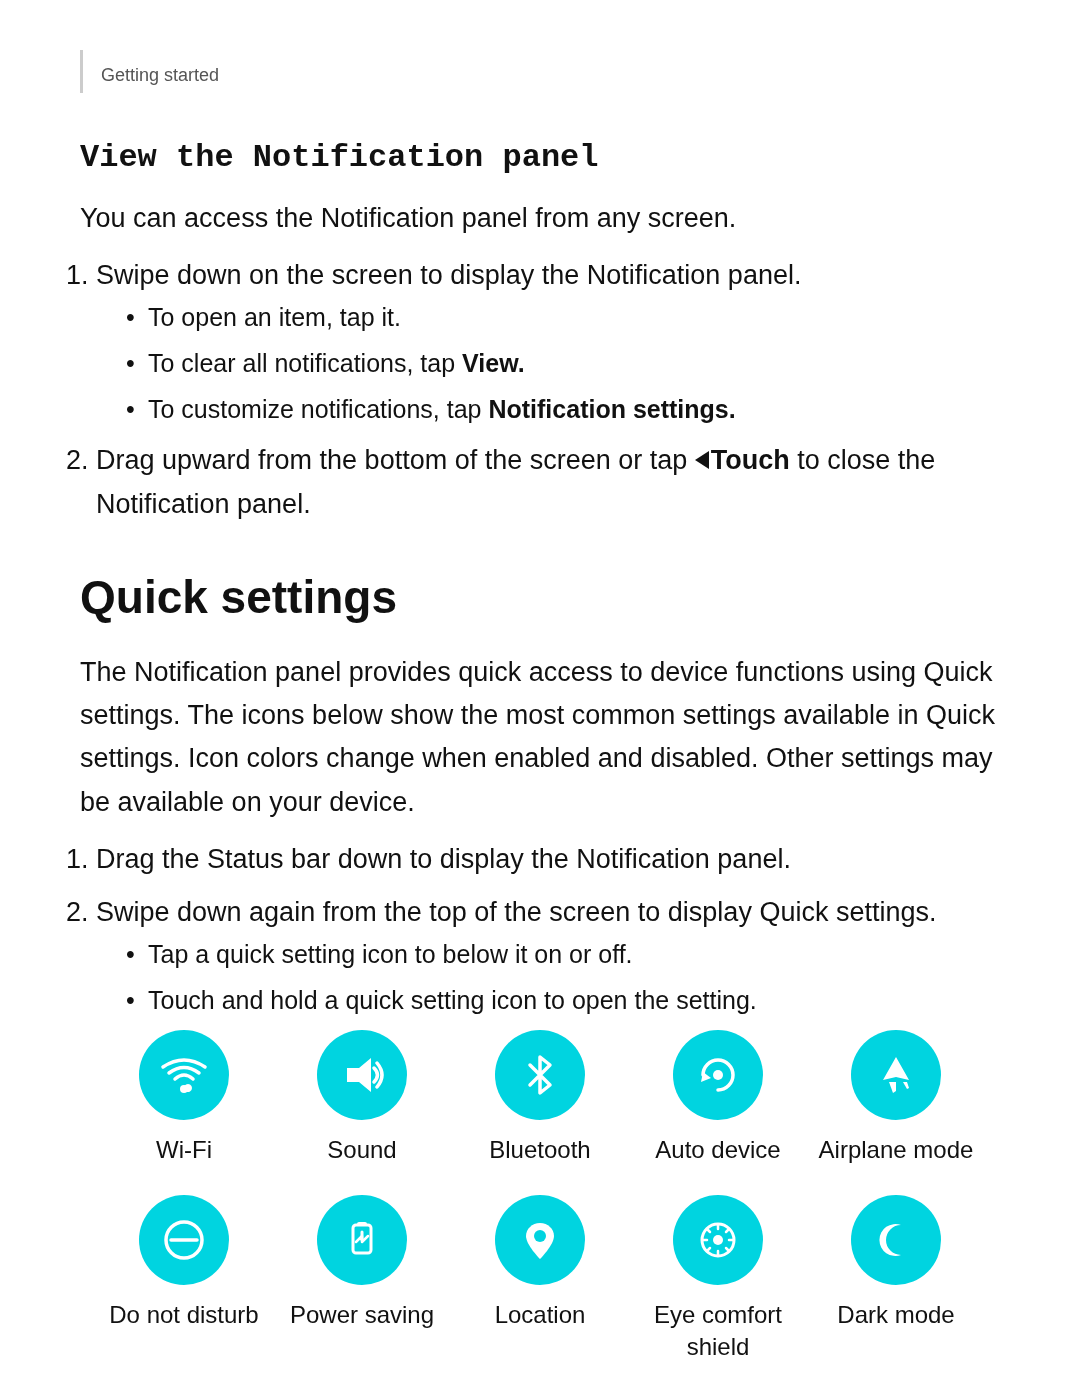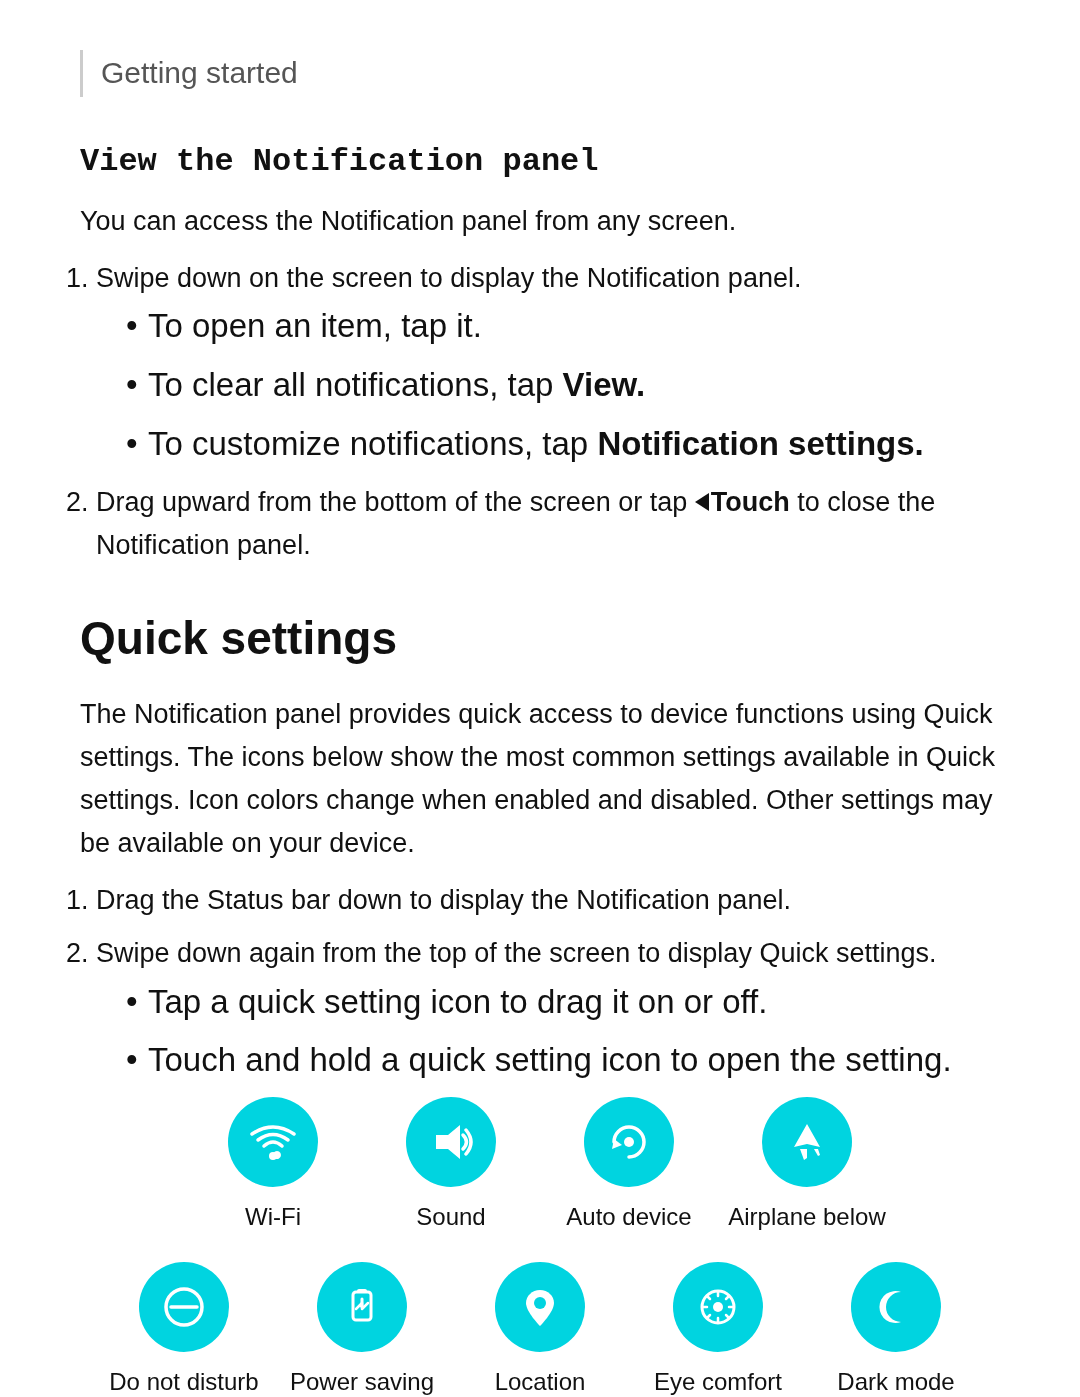--- a/index.html
+++ b/index.html
@@ -14,21 +14,21 @@
       line-height: 1.55;
     }
     .page-header {
       border-left: 3px solid #cccccc;
       padding-left: 18px;
       margin-bottom: 40px;
       margin-top: 10px;
     }
     .page-header-text {
       font-family: Arial, sans-serif;
-      font-size: 30px;
+      font-size: 18px;
       color: #555555;
       font-weight: normal;
     }
     .section-title {
       font-family: Liberation Mono, monospace;
       font-size: 32px;
       font-weight: bold;
       margin-bottom: 14px;
       margin-top: 30px;
     }
@@ -56,21 +56,21 @@
       margin-bottom: 10px;
       line-height: 1.6;
     }
     .bullet-list {
       margin-left: 30px;
       margin-bottom: 6px;
       list-style: none;
     }
     .bullet-list li {
       font-family: Arial, sans-serif;
-      font-size: 33px;
+      font-size: 25px;
       margin-bottom: 6px;
       line-height: 1.6;
       position: relative;
       padding-left: 22px;
     }
     .bullet-list li::before {
       content: '•';
       position: absolute;
       left: 0;
       color: #111;
@@ -146,21 +146,21 @@
 </div>
 
 <div>
   <div class="main-title">Quick settings</div>
   <p class="body-text">The Notification panel provides quick access to device functions using Quick settings. The icons below show the most common settings available in Quick settings. Icon colors change when enabled and disabled. Other settings may be available on your device.</p>
   <ol class="ordered-list">
     <li>Drag the Status bar down to display the Notification panel.</li>
     <li>
       Swipe down again from the top of the screen to display Quick settings.
       <ul class="bullet-list">
-        <li>Tap a quick setting icon to drag it on or off.</li>
+        <li>Tap a quick setting icon to below it on or off.</li>
         <li>Touch and hold a quick setting icon to open the setting.</li>
       </ul>
     </li>
   </ol>
 
   <div class="icons-row">
 
     <div class="icon-item">
       <div class="icon-circle">
         <svg width="50" height="50" viewBox="0 0 50 50">
@@ -178,41 +178,49 @@
       <div class="icon-circle">
         <svg width="50" height="50" viewBox="0 0 50 50">
           <polygon points="10,18 22,18 34,8 34,42 22,32 10,32" fill="white"></polygon>
           <path d="M37 18 Q44 25 37 32" stroke="white" stroke-width="3.5" fill="none" stroke-linecap="round"></path>
           <path d="M40 13 Q50 25 40 37" stroke="white" stroke-width="3.5" fill="none" stroke-linecap="round"></path>
         </svg>
       </div>
       <span class="icon-label">Sound</span>
     </div>
 
+    <div class="icon-item">
+      <div class="icon-circle">
+        <svg width="50" height="50" viewBox="0 0 50 50">
+          <polyline points="15,15 35,35 25,43 25,7 35,15 15,35" stroke="white" stroke-width="3.5" fill="none" stroke-linejoin="round" stroke-linecap="round"></polyline>
+        </svg>
+      </div>
+      <span class="icon-label">Bluetooth</span>
+    </div>
 
     <div class="icon-item">
       <div class="icon-circle">
         <svg width="50" height="50" viewBox="0 0 50 50">
           <path d="M10 25 A15 15 0 1 1 25 40" stroke="white" stroke-width="3.5" fill="none" stroke-linecap="round"></path>
           <polygon points="8,32 10,22 18,28" fill="white"></polygon>
           <circle cx="25" cy="25" r="5" fill="white"></circle>
         </svg>
       </div>
       <span class="icon-label">Auto device</span>
     </div>
 
     <div class="icon-item">
       <div class="icon-circle">
         <svg width="50" height="50" viewBox="0 0 50 50">
           <path d="M25 7 L38 30 L25 27 L12 30 Z" fill="white"></path>
           <path d="M18 32 L22 43 L25 41 L25 32" fill="white"></path>
           <path d="M32 32 L36 39 L38 38 L36 32" fill="white"></path>
         </svg>
       </div>
-      <span class="icon-label">Airplane below</span>
+      <span class="icon-label">Airplane mode</span>
     </div>
   </div>
 
   <div class="icons-row">
 
     <div class="icon-item">
       <div class="icon-circle">
         <svg width="50" height="50" viewBox="0 0 50 50">
           <circle cx="25" cy="25" r="18" stroke="white" stroke-width="3.5" fill="none"></circle>
           <line x1="12" y1="25" x2="38" y2="25" stroke="white" stroke-width="3.5" stroke-linecap="round"></line>

